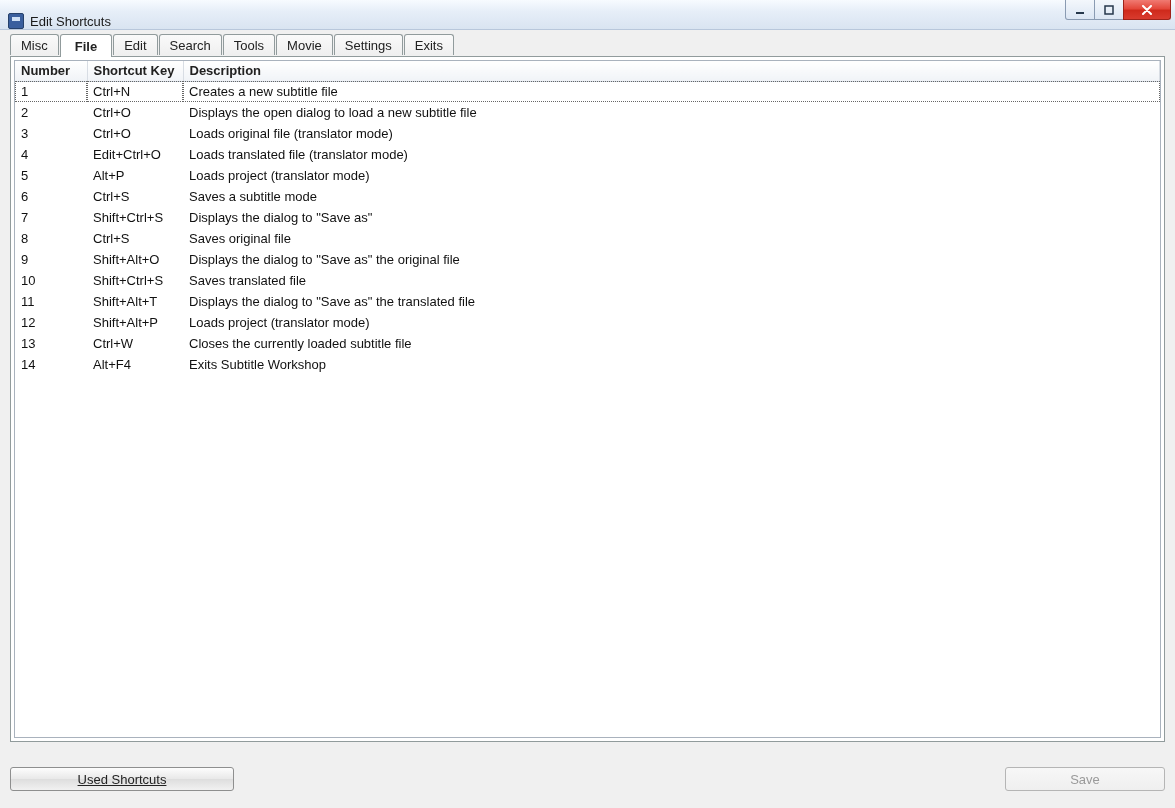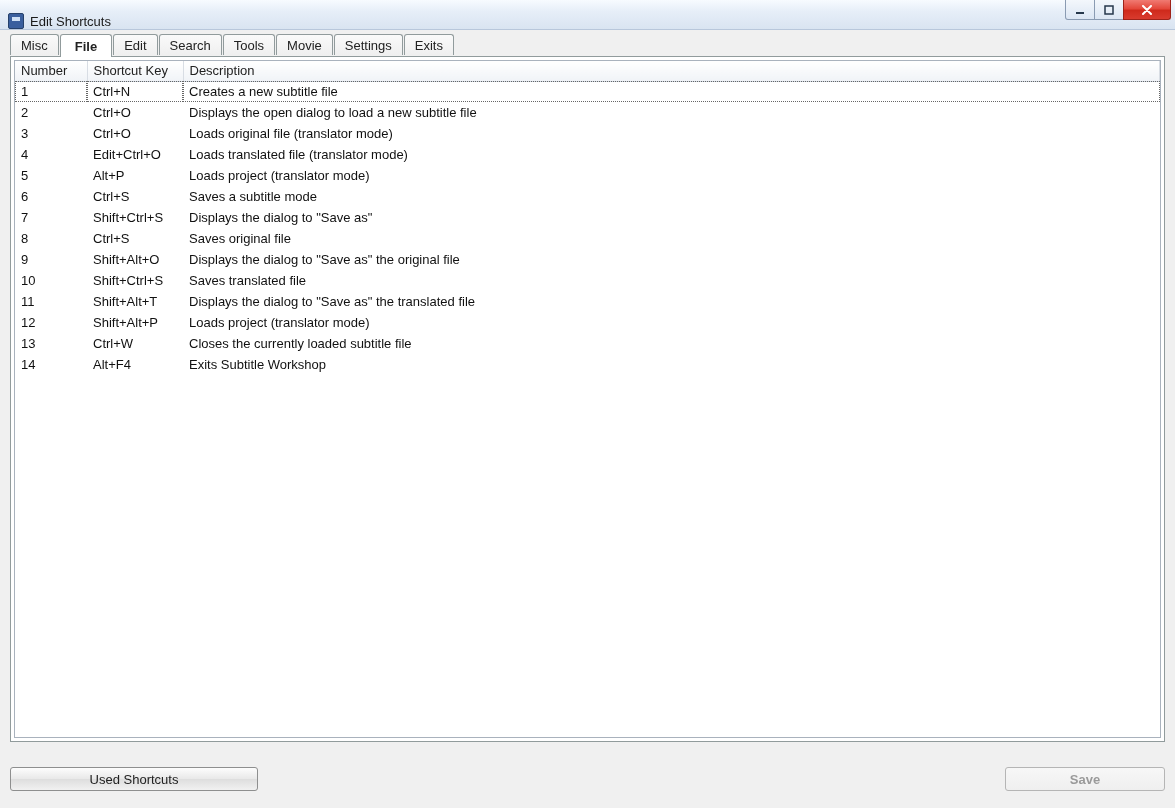--- a/index.html
+++ b/index.html
@@ -127,21 +127,21 @@
     background: #fff;
     overflow: hidden;
   }
   table {
     width: 100%;
     border-collapse: collapse;
     table-layout: fixed;
   }
   thead th {
     text-align: left;
-    font-weight: normal;
+    font-weight: bold;
     font-size: 13px;
     padding: 2px 6px;
     height: 20px;
     background: linear-gradient(to bottom, #ffffff, #f0f3f7);
     border-bottom: 1px solid #cdd6e1;
     border-right: 1px solid #d8dde4;
     color: #222;
   }
   tbody td {
     padding: 2px 6px;
@@ -174,26 +174,25 @@
     border: 1px solid #8e8f8f;
     border-radius: 3px;
     background: linear-gradient(to bottom, #fdfdfd, #e9e9e9 48%, #dedede 52%, #f1f1f1);
     font-size: 13px;
     color: #222;
     display: inline-flex;
     align-items: center;
     justify-content: center;
     cursor: default;
   }
-  .btn.wide { width: 248px; }
+  .btn.wide { width: 224px; text-decoration: underline; }
   .btn.disabled {
     color: #9a9a9a;
     border-color: #b5b5b5;
     background: linear-gradient(to bottom, #f7f7f7, #efefef);
-    font-weight: bold;
   }
 </style>
 </head>
 <body>
 
 <div class="titlebar">
   <span class="app-icon"></span>
   <span class="title-text">Edit Shortcuts</span>
   <div class="win-controls">
     <div class="win-btn">

